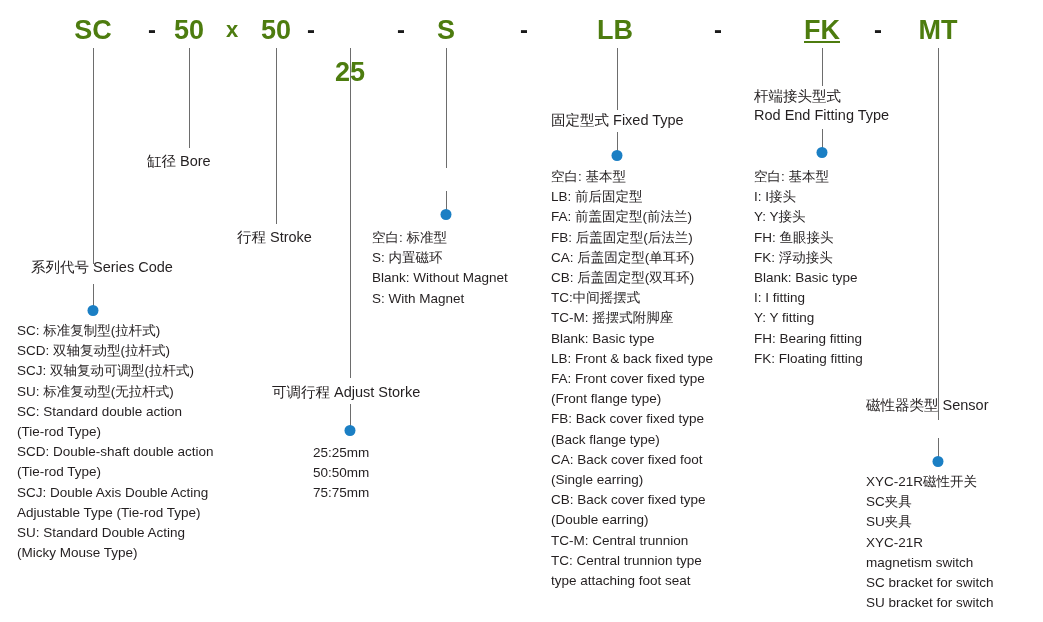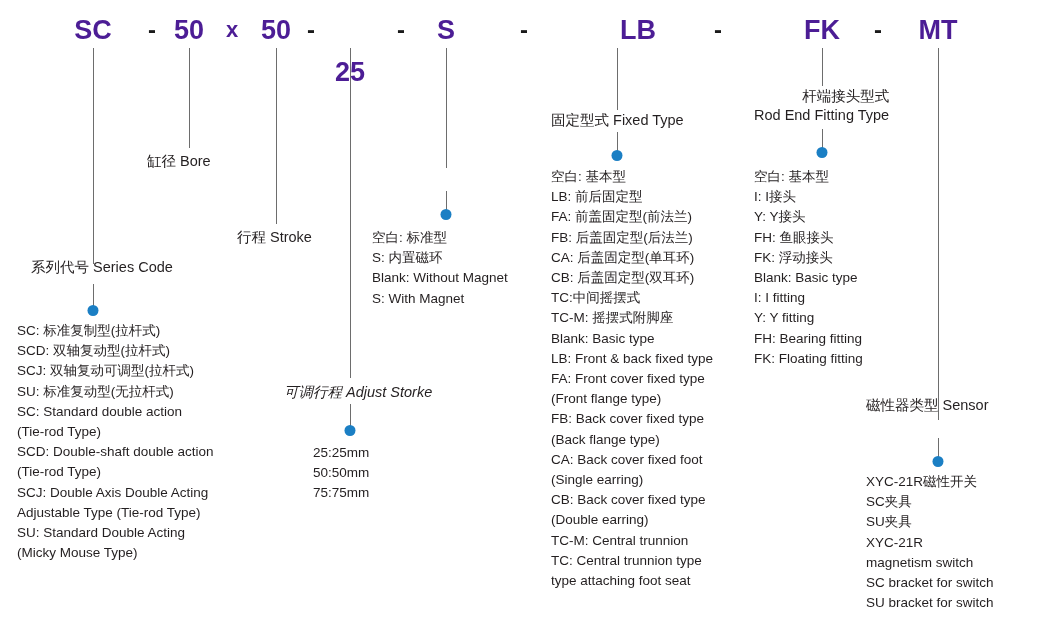--- a/index.html
+++ b/index.html
@@ -27,21 +27,21 @@
     left: 0;
     width: 1043px;
     height: 40px;
   }
   .code-token {
     position: absolute;
     top: 0;
     font-weight: bold;
     font-size: 27px;
     line-height: 36px;
-    color: #4c1d95;
+    color: #4d7c0f;
     text-align: center;
     white-space: nowrap;
     transform: translateX(-50%);
   }
   .code-token.sep {
     font-weight: bold;
     font-size: 24px;
     color: #1a1a1a;
   }
   .code-token.mul {
@@ -68,21 +68,20 @@
     transform: translateX(-50%);
   }
 
   
   .group-title {
     position: absolute;
     font-size: 14.5px;
     line-height: 19px;
     color: #231f20;
     white-space: nowrap;
-    text-align: right;
   }
   .group-title .ln {
     display: block;
   }
 
   
   .option-list {
     position: absolute;
     font-size: 13.5px;
     line-height: 20.2px;
@@ -102,43 +101,43 @@
     <span class="code-token" style="left:93px;">SC</span>
     <span class="code-token sep" style="left:152px;">-</span>
     <span class="code-token" style="left:189px;">50</span>
     <span class="code-token mul" style="left:232px;">x</span>
     <span class="code-token" style="left:276px;">50</span>
     <span class="code-token sep" style="left:311px;">-</span>
     <span class="code-token" style="left:350px;margin-top:42px;">25</span>
     <span class="code-token sep" style="left:401px;">-</span>
     <span class="code-token" style="left:446px;">S</span>
     <span class="code-token sep" style="left:524px;">-</span>
-    <span class="code-token" style="left:638px;">LB</span>
+    <span class="code-token" style="left:615px;">LB</span>
     <span class="code-token sep" style="left:718px;">-</span>
-    <span class="code-token" style="left:822px;">FK</span>
+    <span class="code-token" style="left:822px;text-decoration:underline;">FK</span>
     <span class="code-token sep" style="left:878px;">-</span>
     <span class="code-token" style="left:938px;">MT</span>
   </div>
 
   <div class="vline thin" style="left:93px;  top:48px;  height:216px;"></div>
   <div class="vline thin" style="left:189px; top:48px;  height:100px;"></div>
   <div class="vline thin" style="left:276px; top:48px;  height:176px;"></div>
   <div class="vline thin" style="left:350px; top:48px;  height:330px;"></div>
   <div class="vline thin" style="left:446px; top:48px;  height:120px;"></div>
   <div class="vline thin" style="left:617px; top:48px;  height:62px;"></div>
   <div class="vline thin" style="left:822px; top:48px;  height:38px;"></div>
   <div class="vline thin" style="left:938px; top:48px;  height:372px;"></div>
 
   <div class="group-title" style="left:17px;  top:258px;margin-left:14px;">系列代号 Series Code</div>
 
   <div class="group-title" style="left:147px; top:152px;">缸径 Bore</div>
 
   <div class="group-title" style="left:237px; top:228px;">行程 Stroke</div>
 
-  <div class="group-title" style="left:284px; top:383px;font-style:italic;">可调行程 Adjust Storke</div>
+  <div class="group-title" style="left:272px; top:383px;">可调行程 Adjust Storke</div>
 
 
   <div class="group-title" style="left:551px; top:111px;">固定型式 Fixed Type</div>
 
   <div class="group-title" style="left:754px; top:87px;">
     <span class="ln">杆端接头型式</span>
     <span class="ln">Rod End Fitting Type</span>
   </div>
 
   <div class="group-title" style="left:866px; top:396px;">磁性器类型 Sensor</div>

